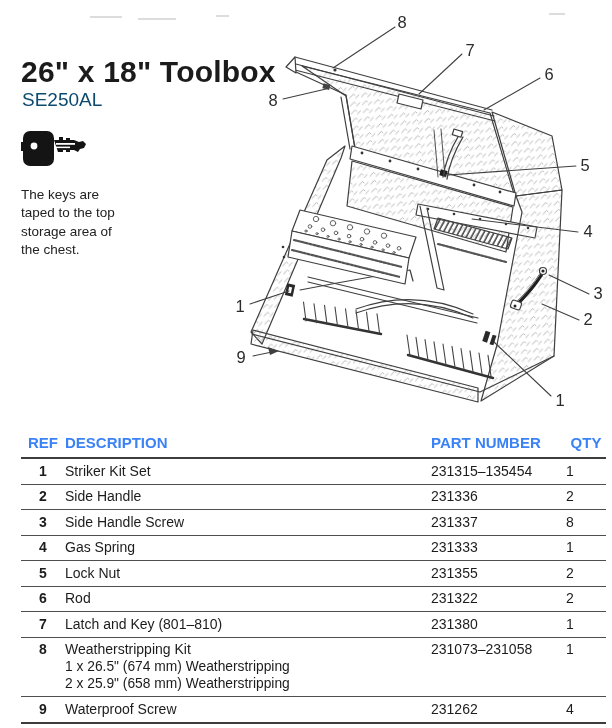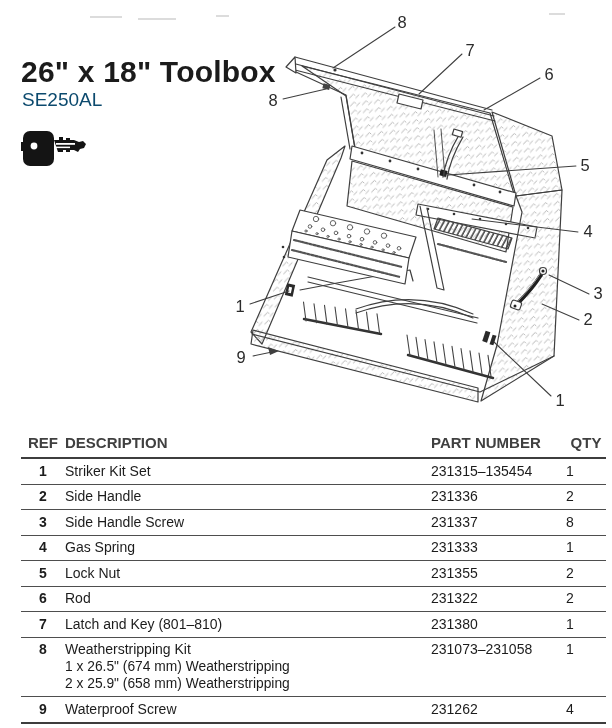--- a/index.html
+++ b/index.html
@@ -20,21 +20,21 @@
     font-size:13.5px; line-height:18.5px; color:#222222;
   }
   .diagram { position:absolute; left:0; top:0; width:612px; height:430px; }
   .co { font-family:"Liberation Sans", sans-serif; font-size:16.5px; fill:#2b2b2b; text-anchor:middle; }
 
   table.parts {
     position:absolute; left:21px; top:429px; width:585px;
     border-collapse:collapse; table-layout:fixed;
   }
   table.parts th {
-    font-size:15px; font-weight:bold; color:#404040;
+    font-size:15px; font-weight:bold; color:#3b82f6;
     padding:5px 0 6px 0; border-bottom:2.5px solid #3d3d3d;
   }
   table.parts td {
     font-size:14px; color:#1c1c1c; line-height:15.5px;
     padding:4.5px 0; border-bottom:1.4px solid #4e4e4e; vertical-align:top;
   }
   table.parts tr:last-child td { border-bottom-width:2.2px; border-bottom-color:#3d3d3d; }
   .col-ref  { width:44px;  text-align:center; }
   td.col-ref{ font-weight:bold; }
   .col-desc { text-align:left; padding-left:3px; }
@@ -54,20 +54,21 @@
     <svg width="66" height="40" viewBox="0 0 66 40">
       <rect x="0" y="13" width="4" height="9" fill="#141414"></rect>
       <rect x="2" y="2" width="31" height="35" rx="7" fill="#141414"></rect>
       <circle cx="13" cy="17" r="3.4" fill="#ffffff"></circle>
       <path d="M33,11 h5 v-3 h4 v3 h3 v-2 h4 v2 h4 l5,2 4,-1 3,3 -2,4 -4,1 -2,3 -4,-2 h-4 v2 h-4 v-2 h-3 v2 h-5 z" fill="#141414"></path>
       <rect x="35" y="14" width="19" height="1.8" fill="#ffffff"></rect>
       <rect x="35" y="17.6" width="14" height="1.5" fill="#ffffff"></rect>
     </svg>
   </div>
 
+  <p class="key-note">The keys are taped to the top storage area of the chest.</p>
 
   <svg class="diagram" viewBox="0 0 612 430">
     <defs>
       <pattern id="dp" width="12" height="8" patternUnits="userSpaceOnUse" patternTransform="rotate(-6)">
         <path d="M1.5,6 L5,3 M5.6,2.6 L7,4 M7.6,6.8 L11,3.8" stroke="#ababab" stroke-width="0.85" fill="none" stroke-linecap="round"></path>
       </pattern>
       <pattern id="ht" width="4.5" height="4.5" patternUnits="userSpaceOnUse" patternTransform="rotate(28)">
         <line x1="1" y1="0" x2="1" y2="4.5" stroke="#3f3f3f" stroke-width="1.5"></line>
       </pattern>
     </defs>

